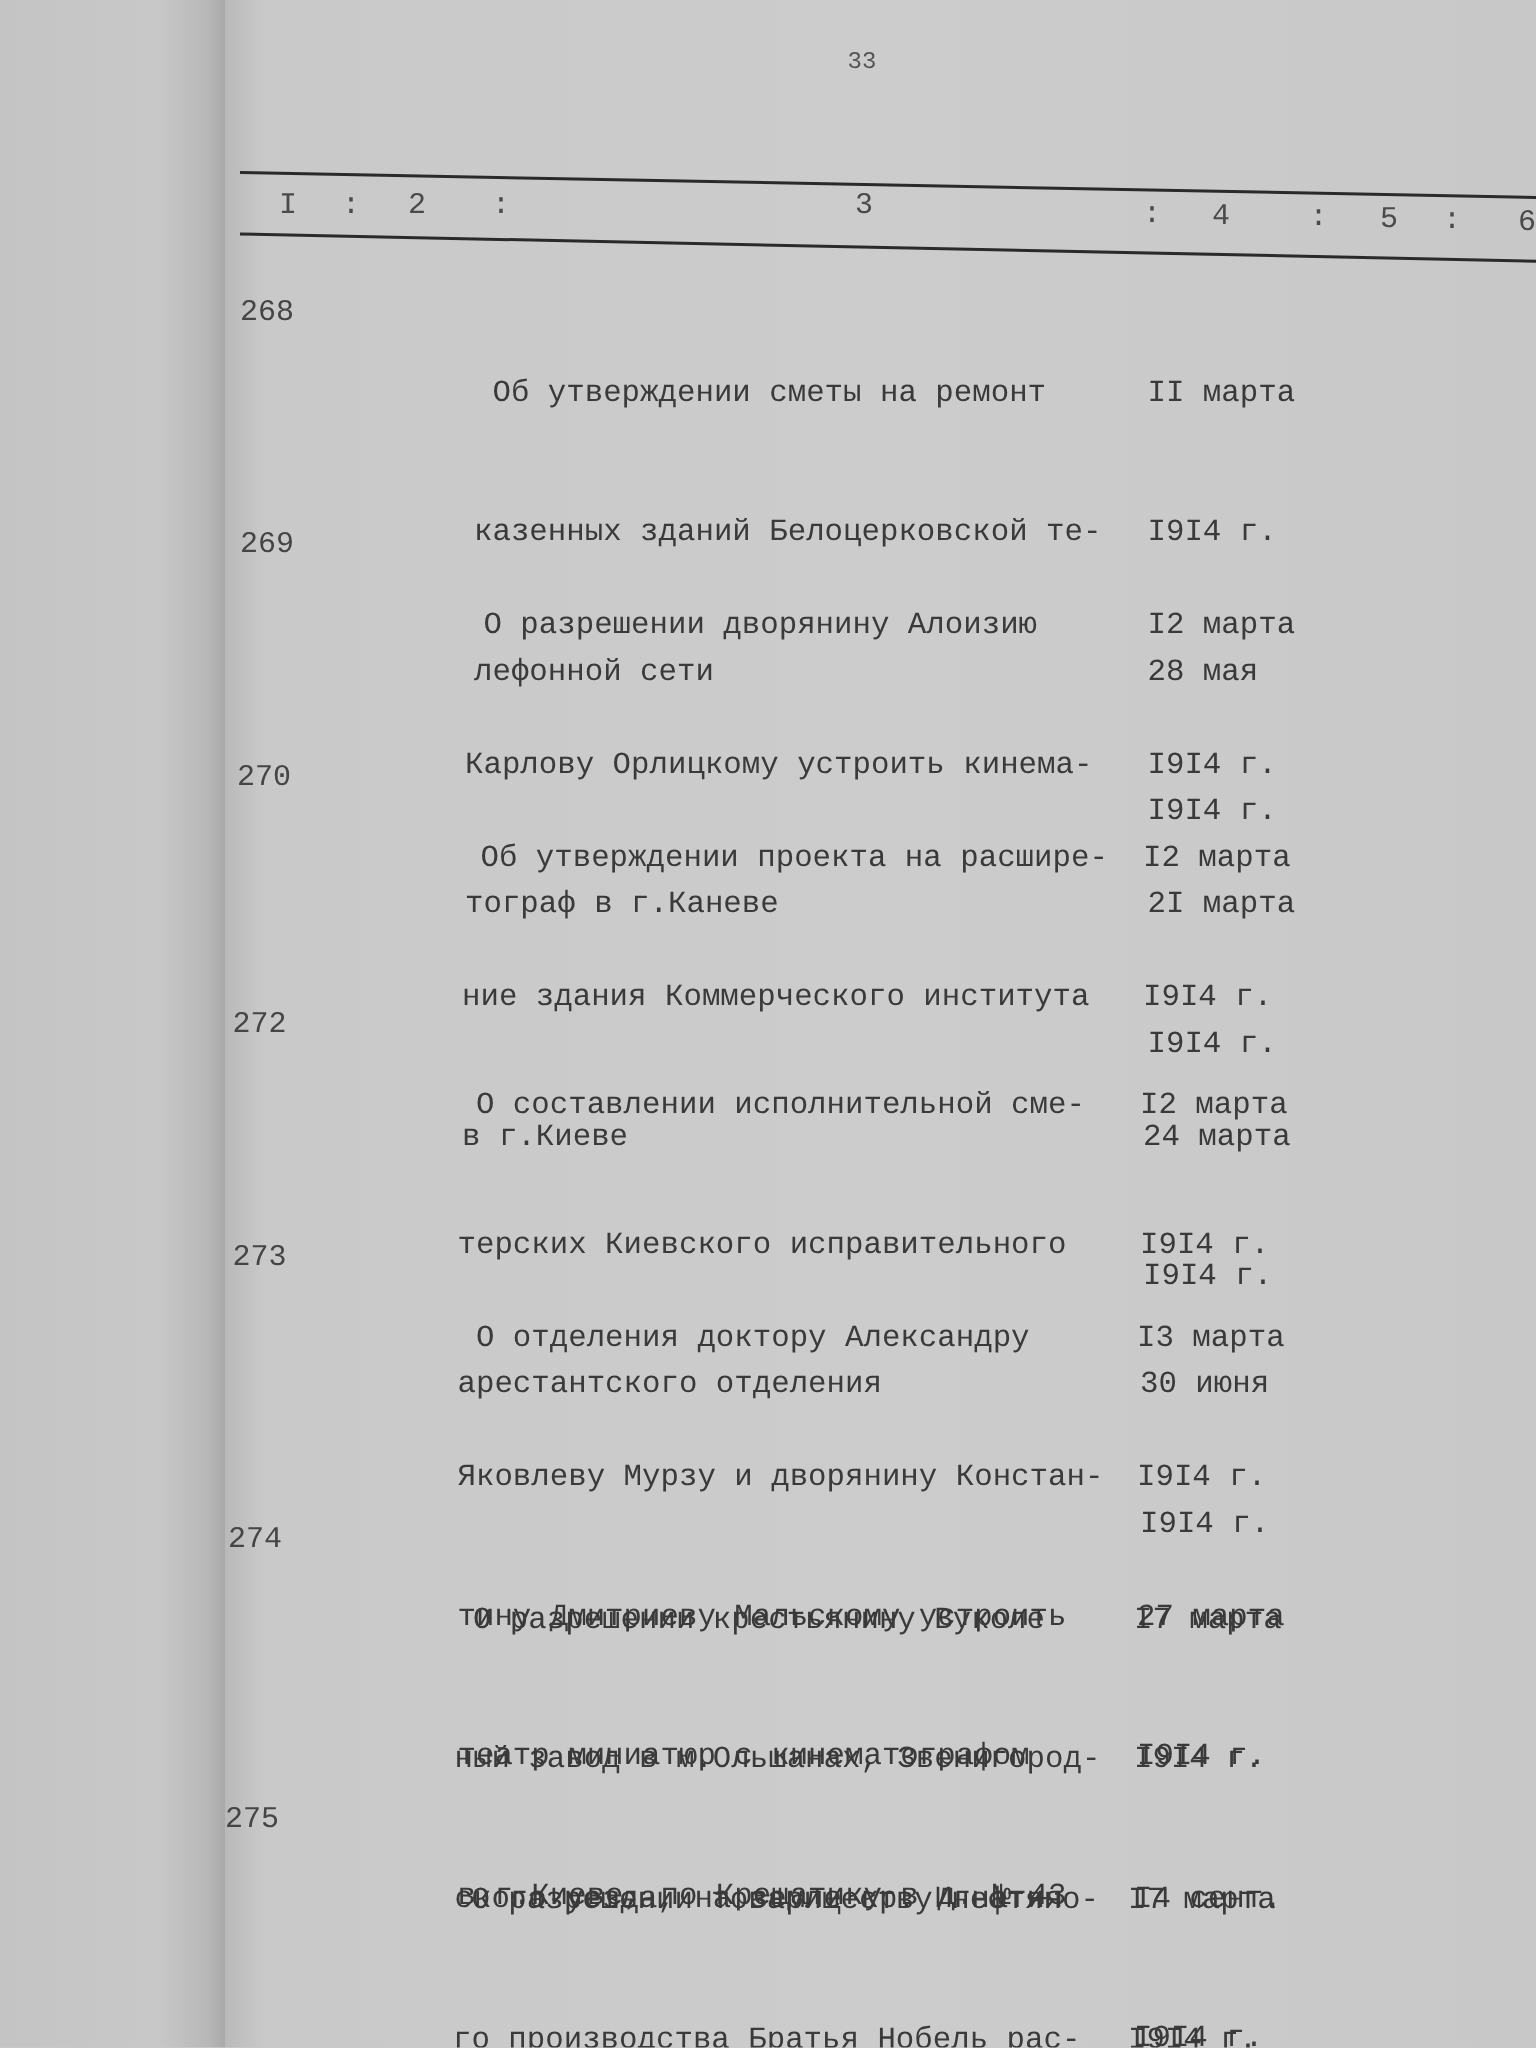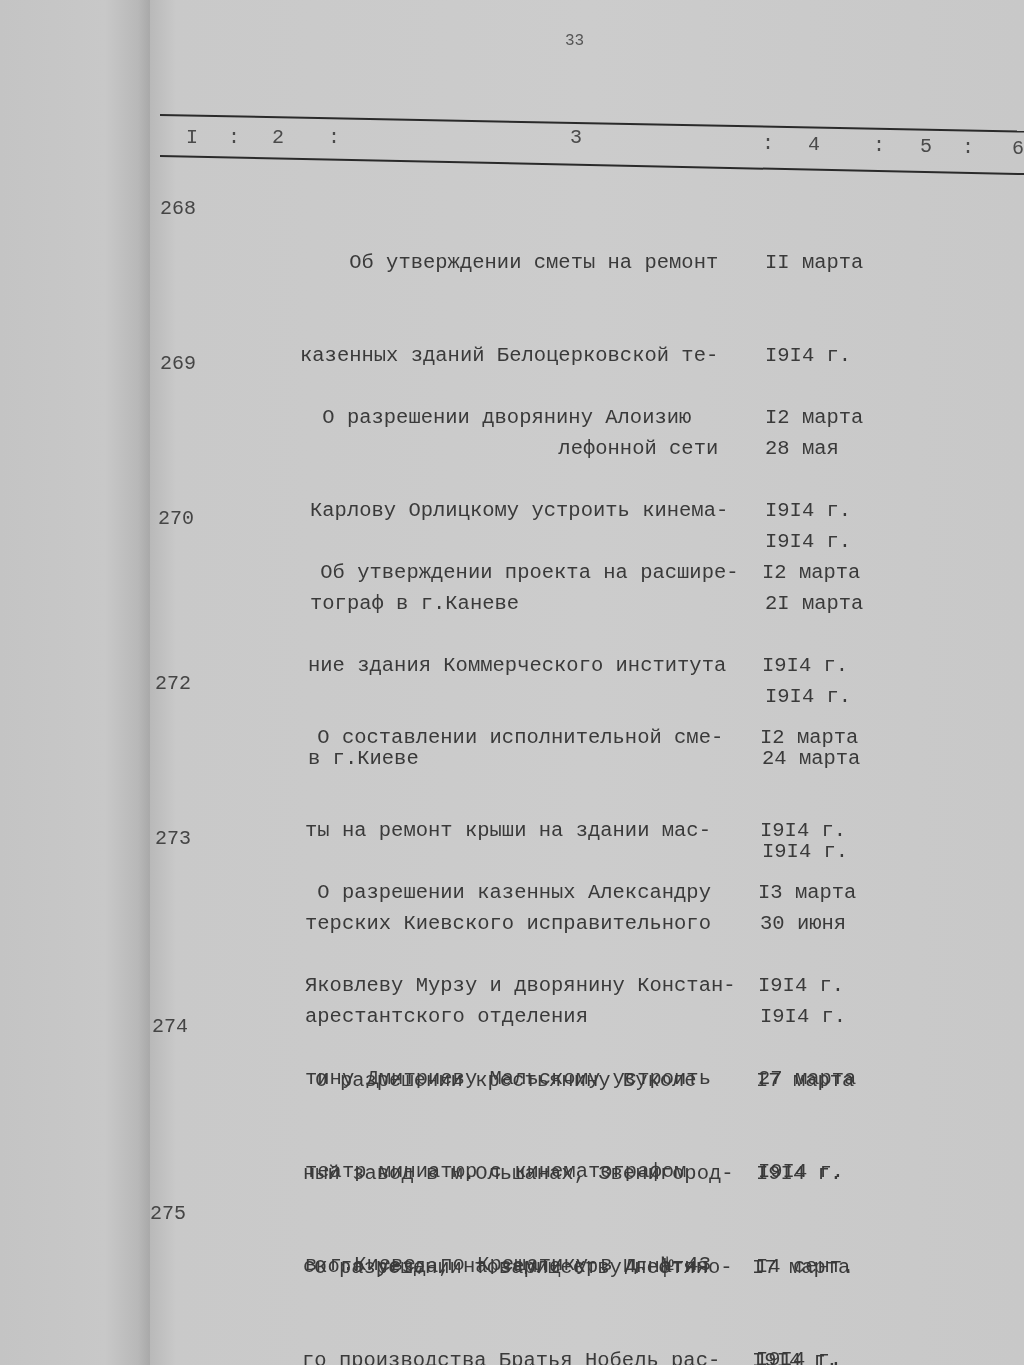--- a/index.html
+++ b/index.html
@@ -99,21 +99,21 @@
   <span class="col-header" style="left:762px;top:132px;">:</span>
   <span class="col-header" style="left:808px;top:133px;">4</span>
   <span class="col-header" style="left:873px;top:134px;">:</span>
   <span class="col-header" style="left:920px;top:135px;">5</span>
   <span class="col-header" style="left:962px;top:136px;">:</span>
   <span class="col-header" style="left:1012px;top:137px;">6</span>
 </div>
 
 <div class="entry" style="top:185px;">
   <span class="entry-number">268</span>
-  <div class="entry-text" style="left:300px;text-align:right;">
+  <div class="entry-text" style="left:316px;">
     <div> Об утверждении сметы на ремонт</div>
     <div>казенных зданий Белоцерковской те-</div>
     <div>лефонной сети</div>
   </div>
   <div class="entry-dates" style="left:765px;">
     <div>II марта</div>
     <div>I9I4 г.</div>
     <div>28 мая</div>
     <div>I9I4 г.</div>
   </div>
@@ -146,36 +146,35 @@
     <div>I9I4 г.</div>
     <div>24 марта</div>
     <div>I9I4 г.</div>
   </div>
 </div>
 
 <div class="entry" style="top:660px;">
   <span class="entry-number" style="left:155px;">272</span>
   <div class="entry-text" style="left:305px;">
     <div> О составлении исполнительной сме-</div>
-    <div>ты на ремонт крыши на здании мас-</div>
     <div>терских Киевского исправительного</div>
     <div>арестантского отделения</div>
   </div>
   <div class="entry-dates" style="left:760px;">
     <div>I2 марта</div>
     <div>I9I4 г.</div>
     <div>30 июня</div>
     <div>I9I4 г.</div>
   </div>
 </div>
 
 <div class="entry" style="top:815px;">
   <span class="entry-number" style="left:155px;">273</span>
   <div class="entry-text" style="left:305px;">
-    <div> О разрешении казенных Александру</div>
+    <div> О отделения доктору Александру</div>
     <div>Яковлеву Мурзу и дворянину Констан-</div>
     <div>тину Дмитриеву Мальскому устроить</div>
     <div>театр миниатюр с кинематографом</div>
     <div>в г.Киеве, по Крещатику в д. № 43</div>
   </div>
   <div class="entry-dates" style="left:758px;">
     <div>I3 марта</div>
     <div>I9I4 г.</div>
     <div>27 марта</div>
     <div>I9I4 г.</div>

